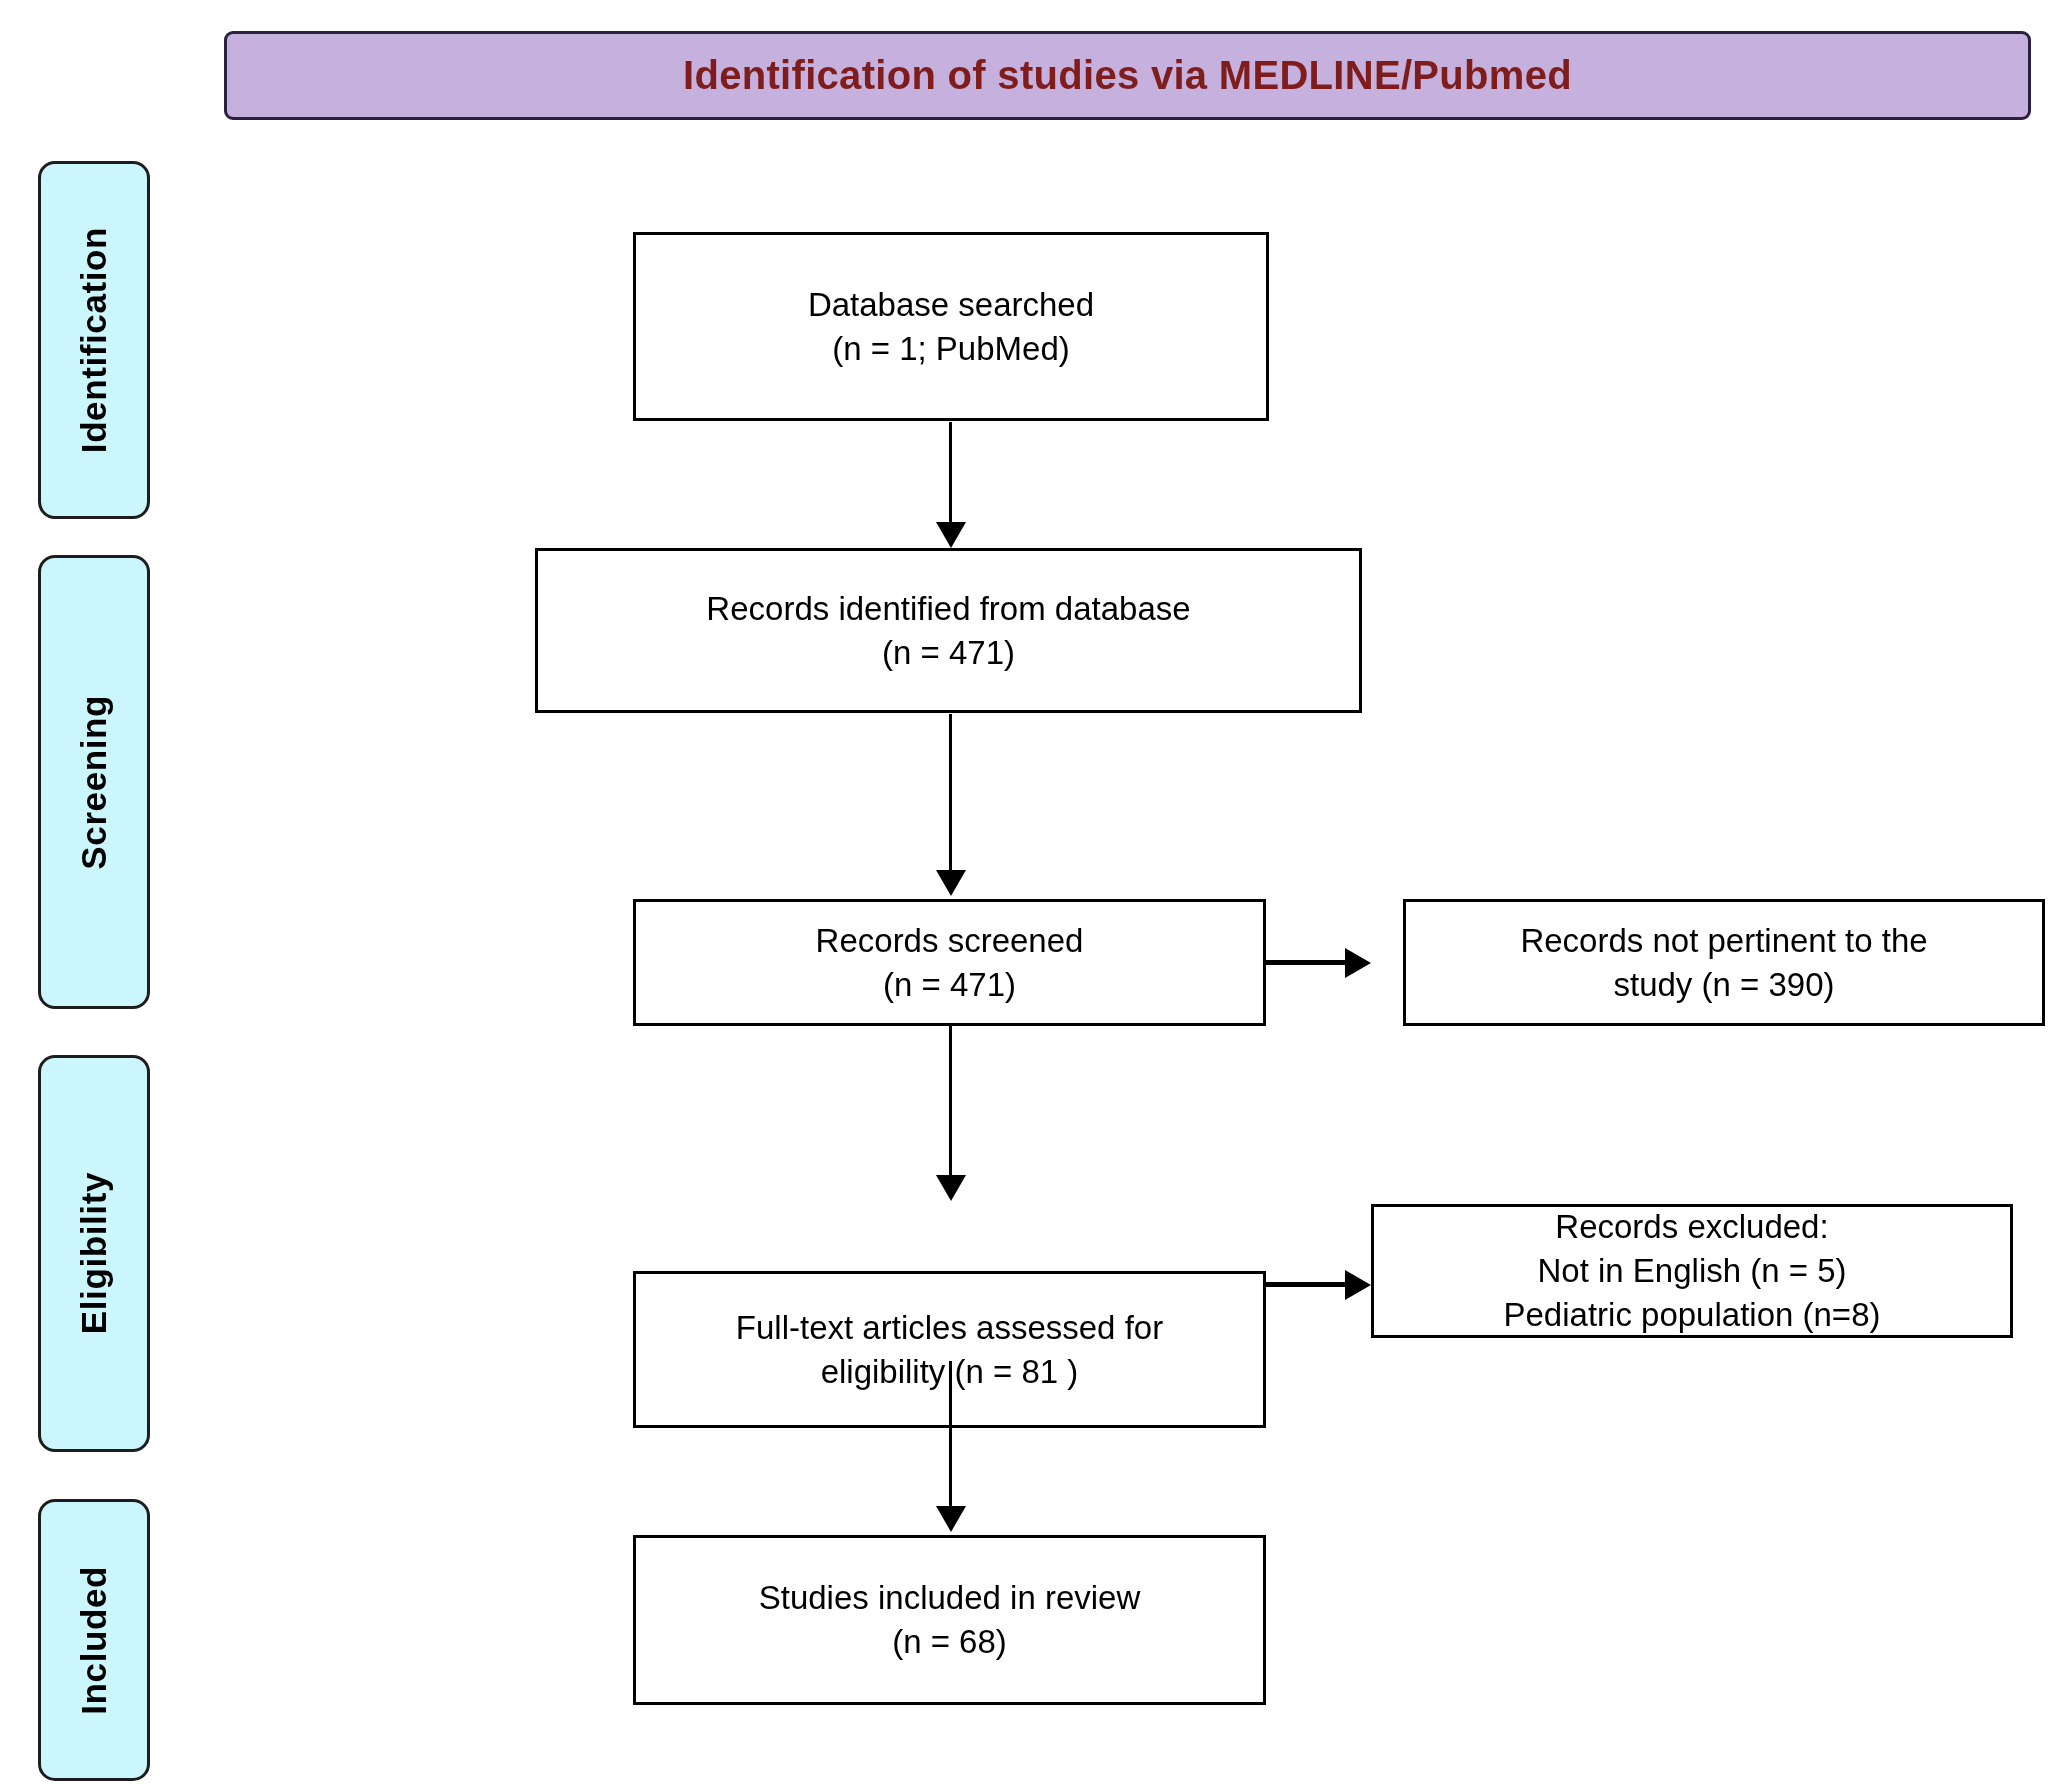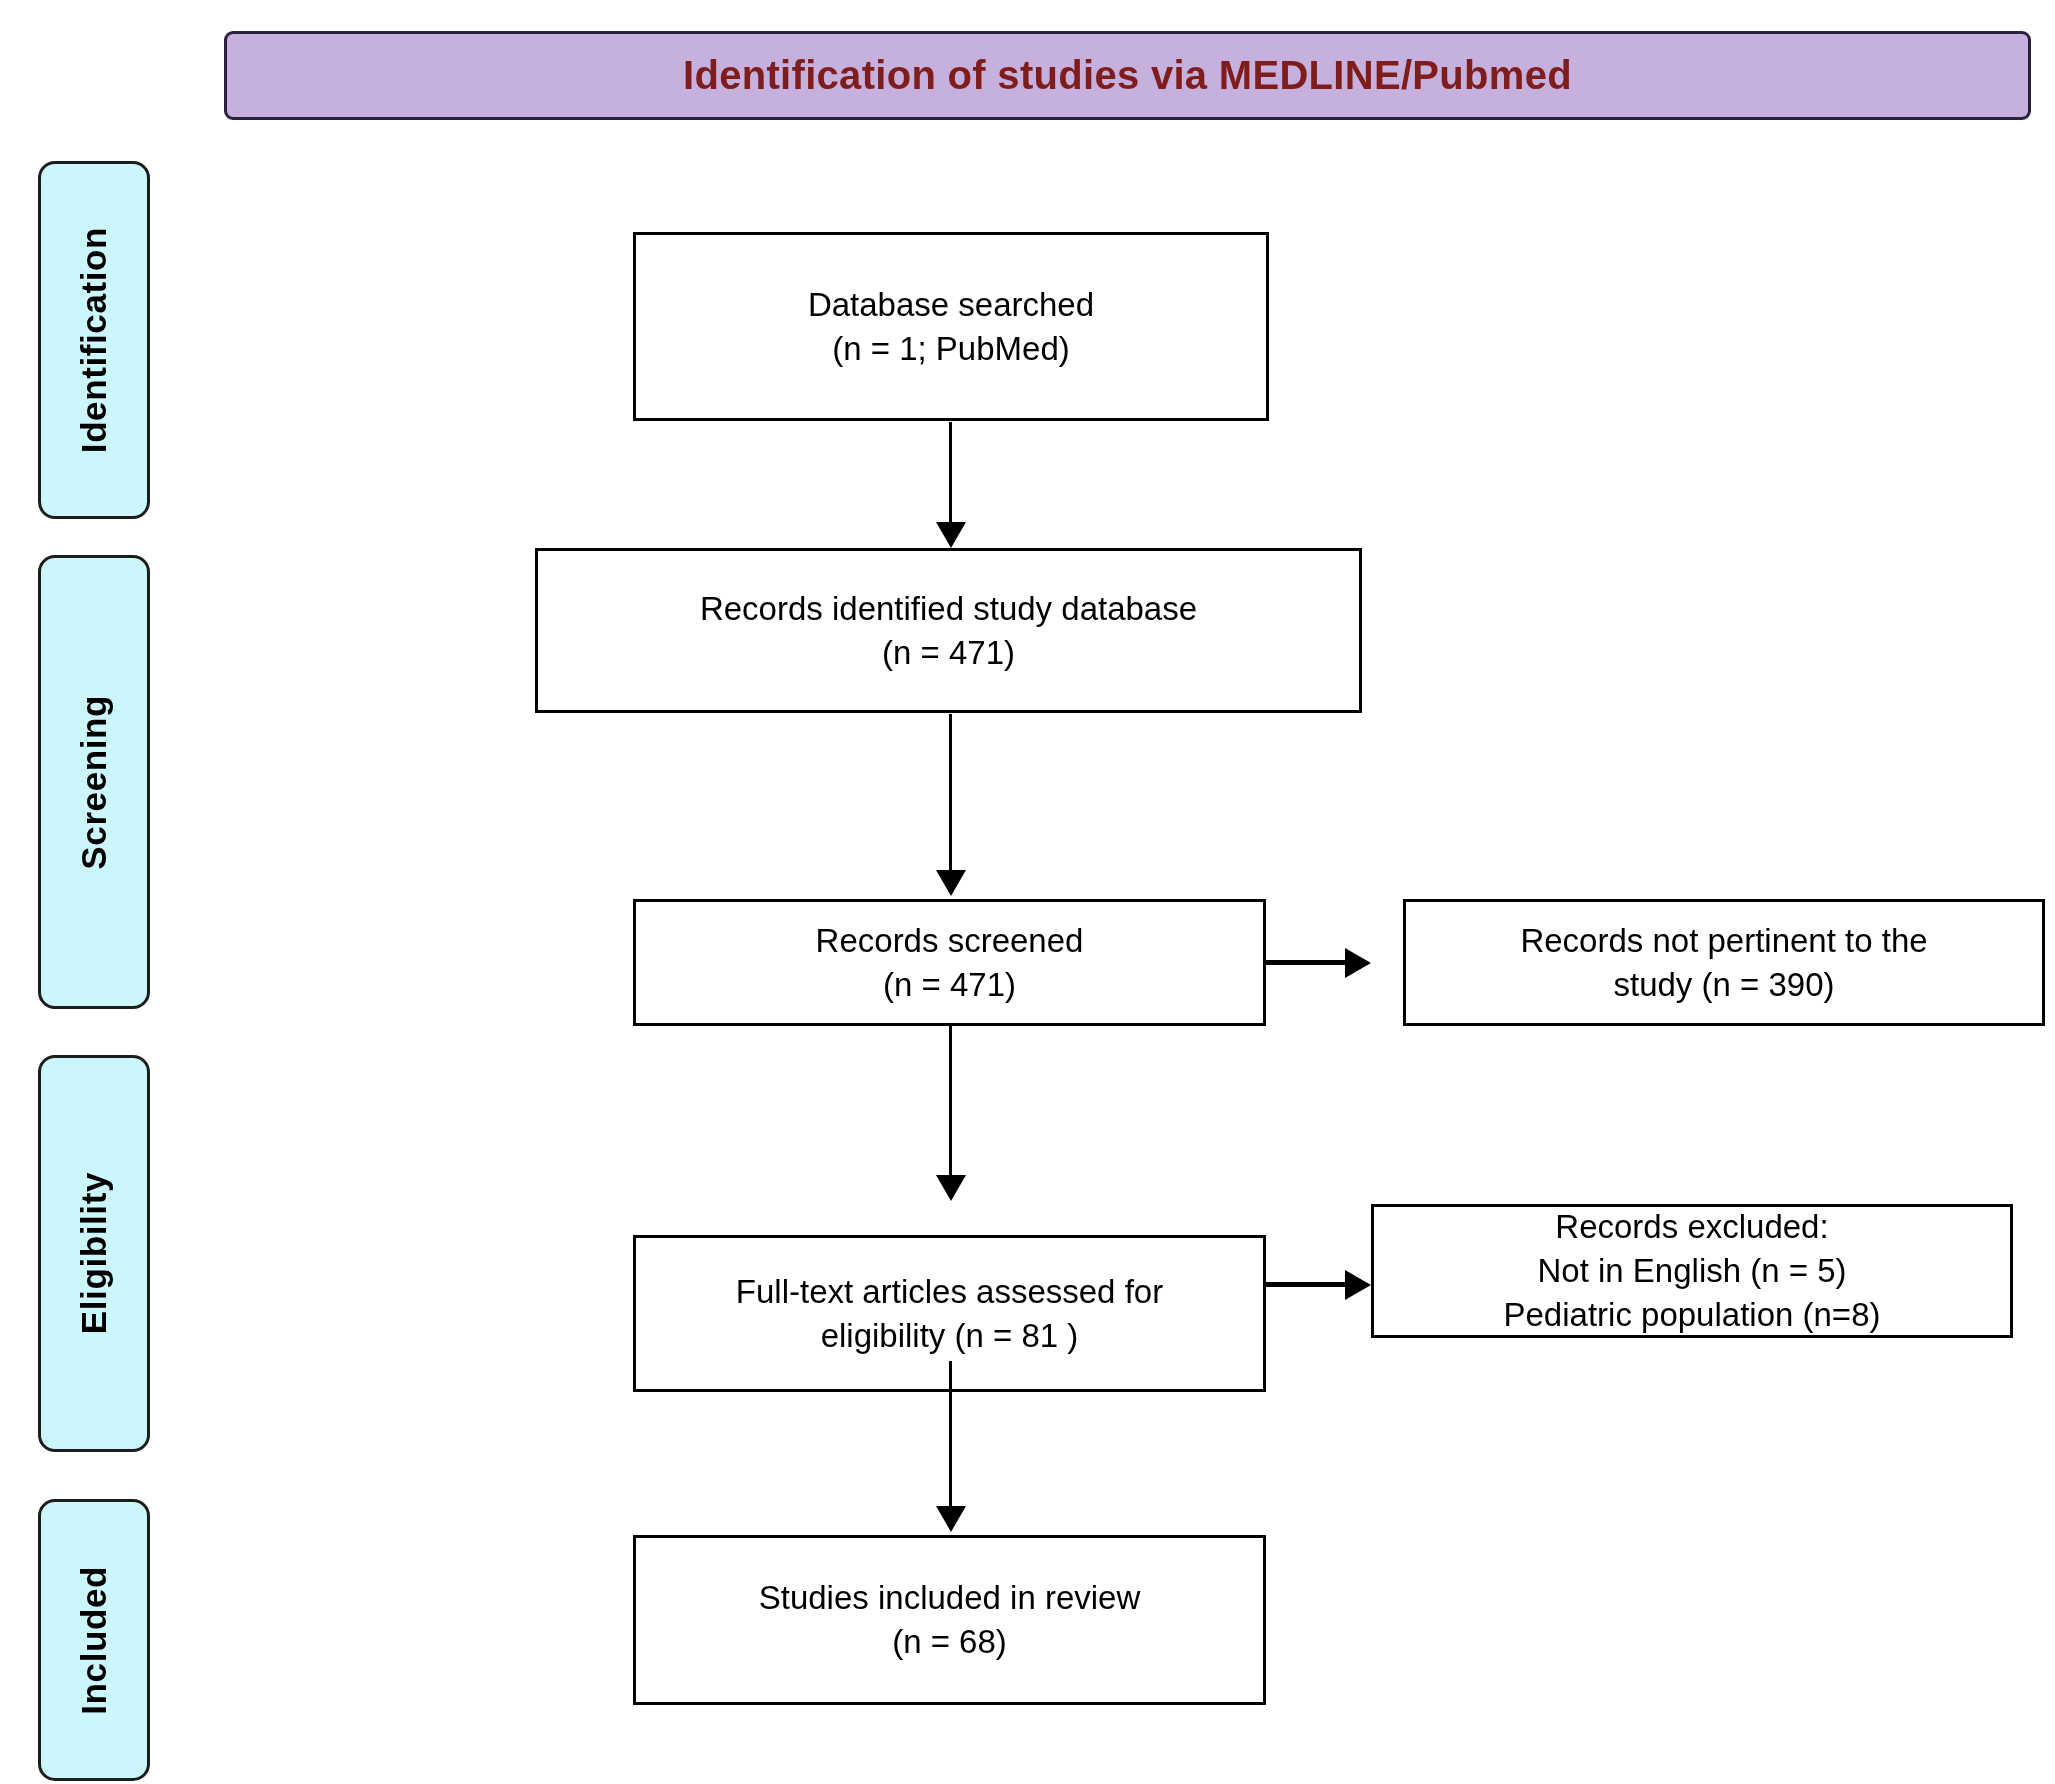--- a/index.html
+++ b/index.html
@@ -83,21 +83,21 @@
     font-size: 33px;
     color: #000000;
     line-height: 1.33;
     white-space: nowrap;
   }
 
   .node-database   { left: 633px;  top: 232px;  width: 636px;  height: 189px; }
   .node-identified { left: 535px;  top: 548px;  width: 827px; height: 165px; }
   .node-screened   { left: 633px;  top: 899px; width: 633px;  height: 127px; }
   .node-notpert    { left: 1371px; top: 899px; width: 642px;  height: 127px; margin-left: 32px; }
-  .node-fulltext   { left: 633px;  top: 1235px; width: 633px;  height: 157px; }
+  .node-fulltext   { left: 633px;  top: 1271px; width: 633px;  height: 157px; }
   .node-excluded   { left: 1371px; top: 1204px; width: 642px;  height: 134px; }
   .node-included   { left: 633px;  top: 1535px; width: 633px;  height: 170px; }
 
   
   .vline {
     position: absolute;
     width: 3.2px;
     background: #000000;
   }
   .hline {
@@ -162,21 +162,21 @@
   <div class="stage stage-included">
     <span class="stage-label">Included</span>
   </div>
 
   <div class="node node-database">
     <div class="line">Database searched</div>
     <div class="line">(n = 1; PubMed)</div>
   </div>
 
   <div class="node node-identified">
-    <div class="line">Records identified study database</div>
+    <div class="line">Records identified from database</div>
     <div class="line">(n = 471)</div>
   </div>
 
   <div class="node node-screened">
     <div class="line">Records screened</div>
     <div class="line">(n = 471)</div>
   </div>
 
   <div class="node node-notpert">
     <div class="line">Records not pertinent to the</div>

